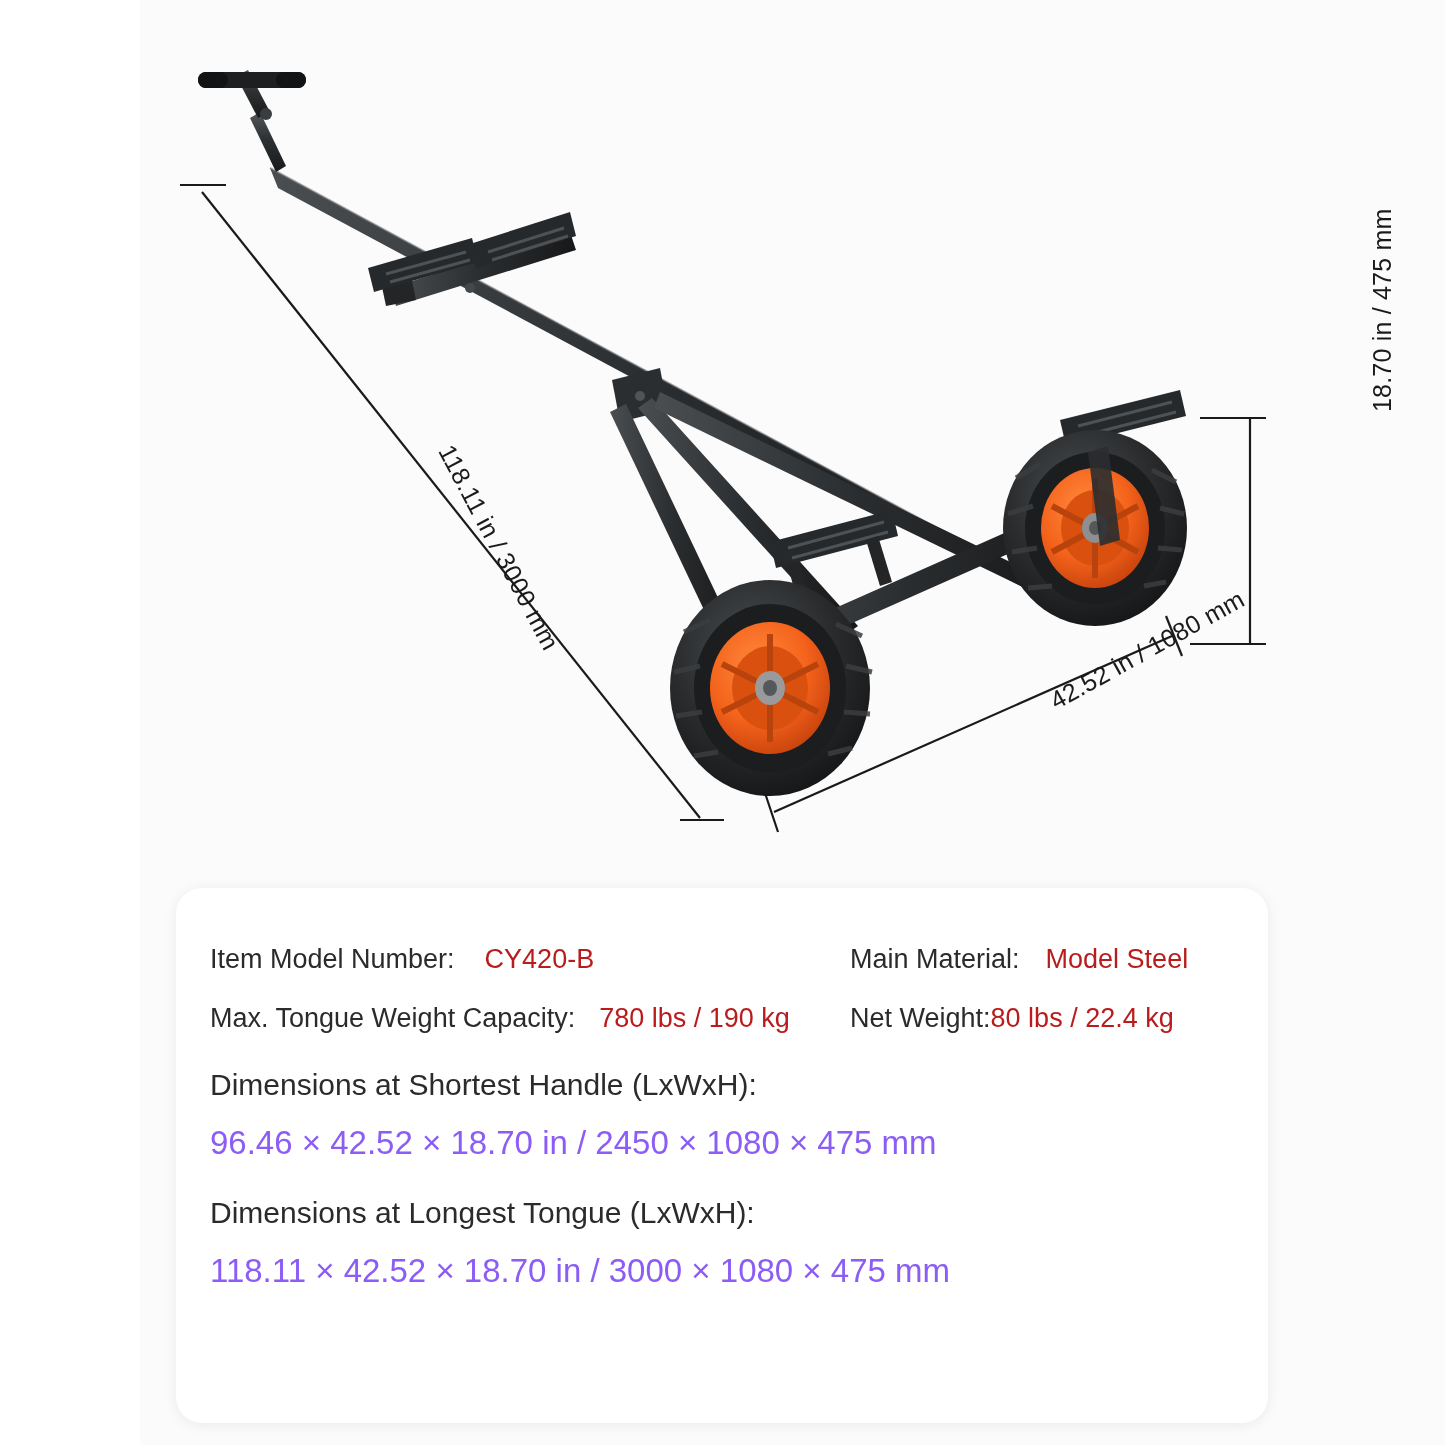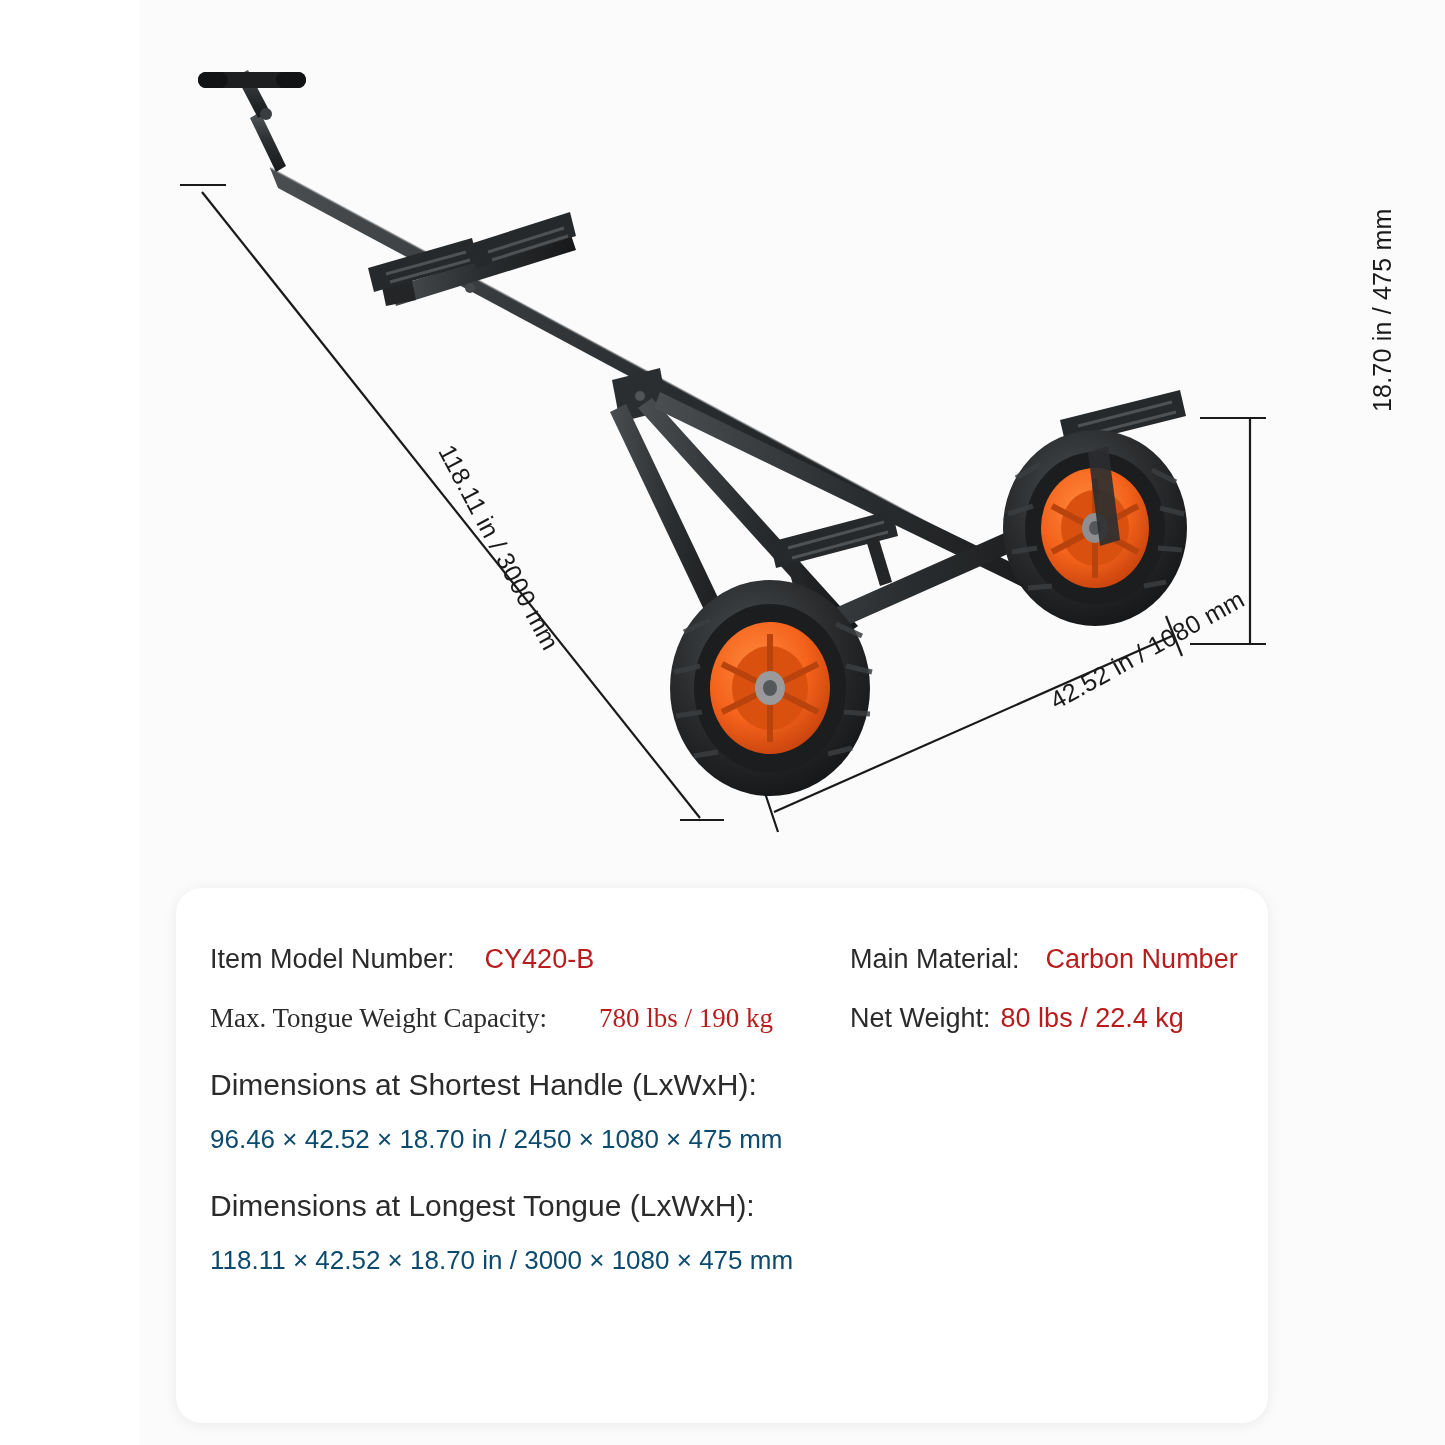--- a/index.html
+++ b/index.html
@@ -81,30 +81,30 @@
     color: #2b2b2b;
     font-size: 27px;
   }
   .val {
     color: #b91c1c;
     font-size: 27px;
   }
   .row-1 .left { display: flex; align-items: baseline; gap: 30px; width: 640px; }
   .row-1 .right { display: flex; align-items: baseline; gap: 26px; }
   .row-2 { margin-bottom: 34px; }
-  .row-2 .left { display: flex; align-items: baseline; gap: 52px; width: 640px; font-family: Liberation Serif, serif; }
-  .row-2 .right { display: flex; align-items: baseline; gap: 10px; }
+  .row-2 .left { display: flex; align-items: baseline; gap: 24px; width: 640px; }
+  .row-2 .right { display: flex; align-items: baseline; }
   .block-label {
     color: #2b2b2b;
     font-size: 30px;
     margin-bottom: 22px;
   }
   .block-value {
-    color: #0c4a6e;
-    font-size: 26px;
+    color: #8b5cf6;
+    font-size: 33px;
     margin-bottom: 34px;
   }
   .block-value.last { margin-bottom: 9px; }
 </style>
 </head>
 <body>
 
 <div id="page">
   <div class="bg-frame"></div>
 
@@ -280,21 +280,21 @@
   <div id="spec-card">
     <div class="spec-inner">
 
       <div class="row row-1">
         <div class="left">
           <span class="lbl">Item Model Number:</span>
           <span class="val">CY420-B</span>
         </div>
         <div class="right">
           <span class="lbl">Main Material:</span>
-          <span class="val">Carbon Number</span>
+          <span class="val">Model Steel</span>
         </div>
       </div>
 
       <div class="row row-2">
         <div class="left">
           <span class="lbl">Max. Tongue Weight Capacity:</span>
           <span class="val">780 lbs / 190 kg</span>
         </div>
         <div class="right">
           <span class="lbl">Net Weight:</span>

